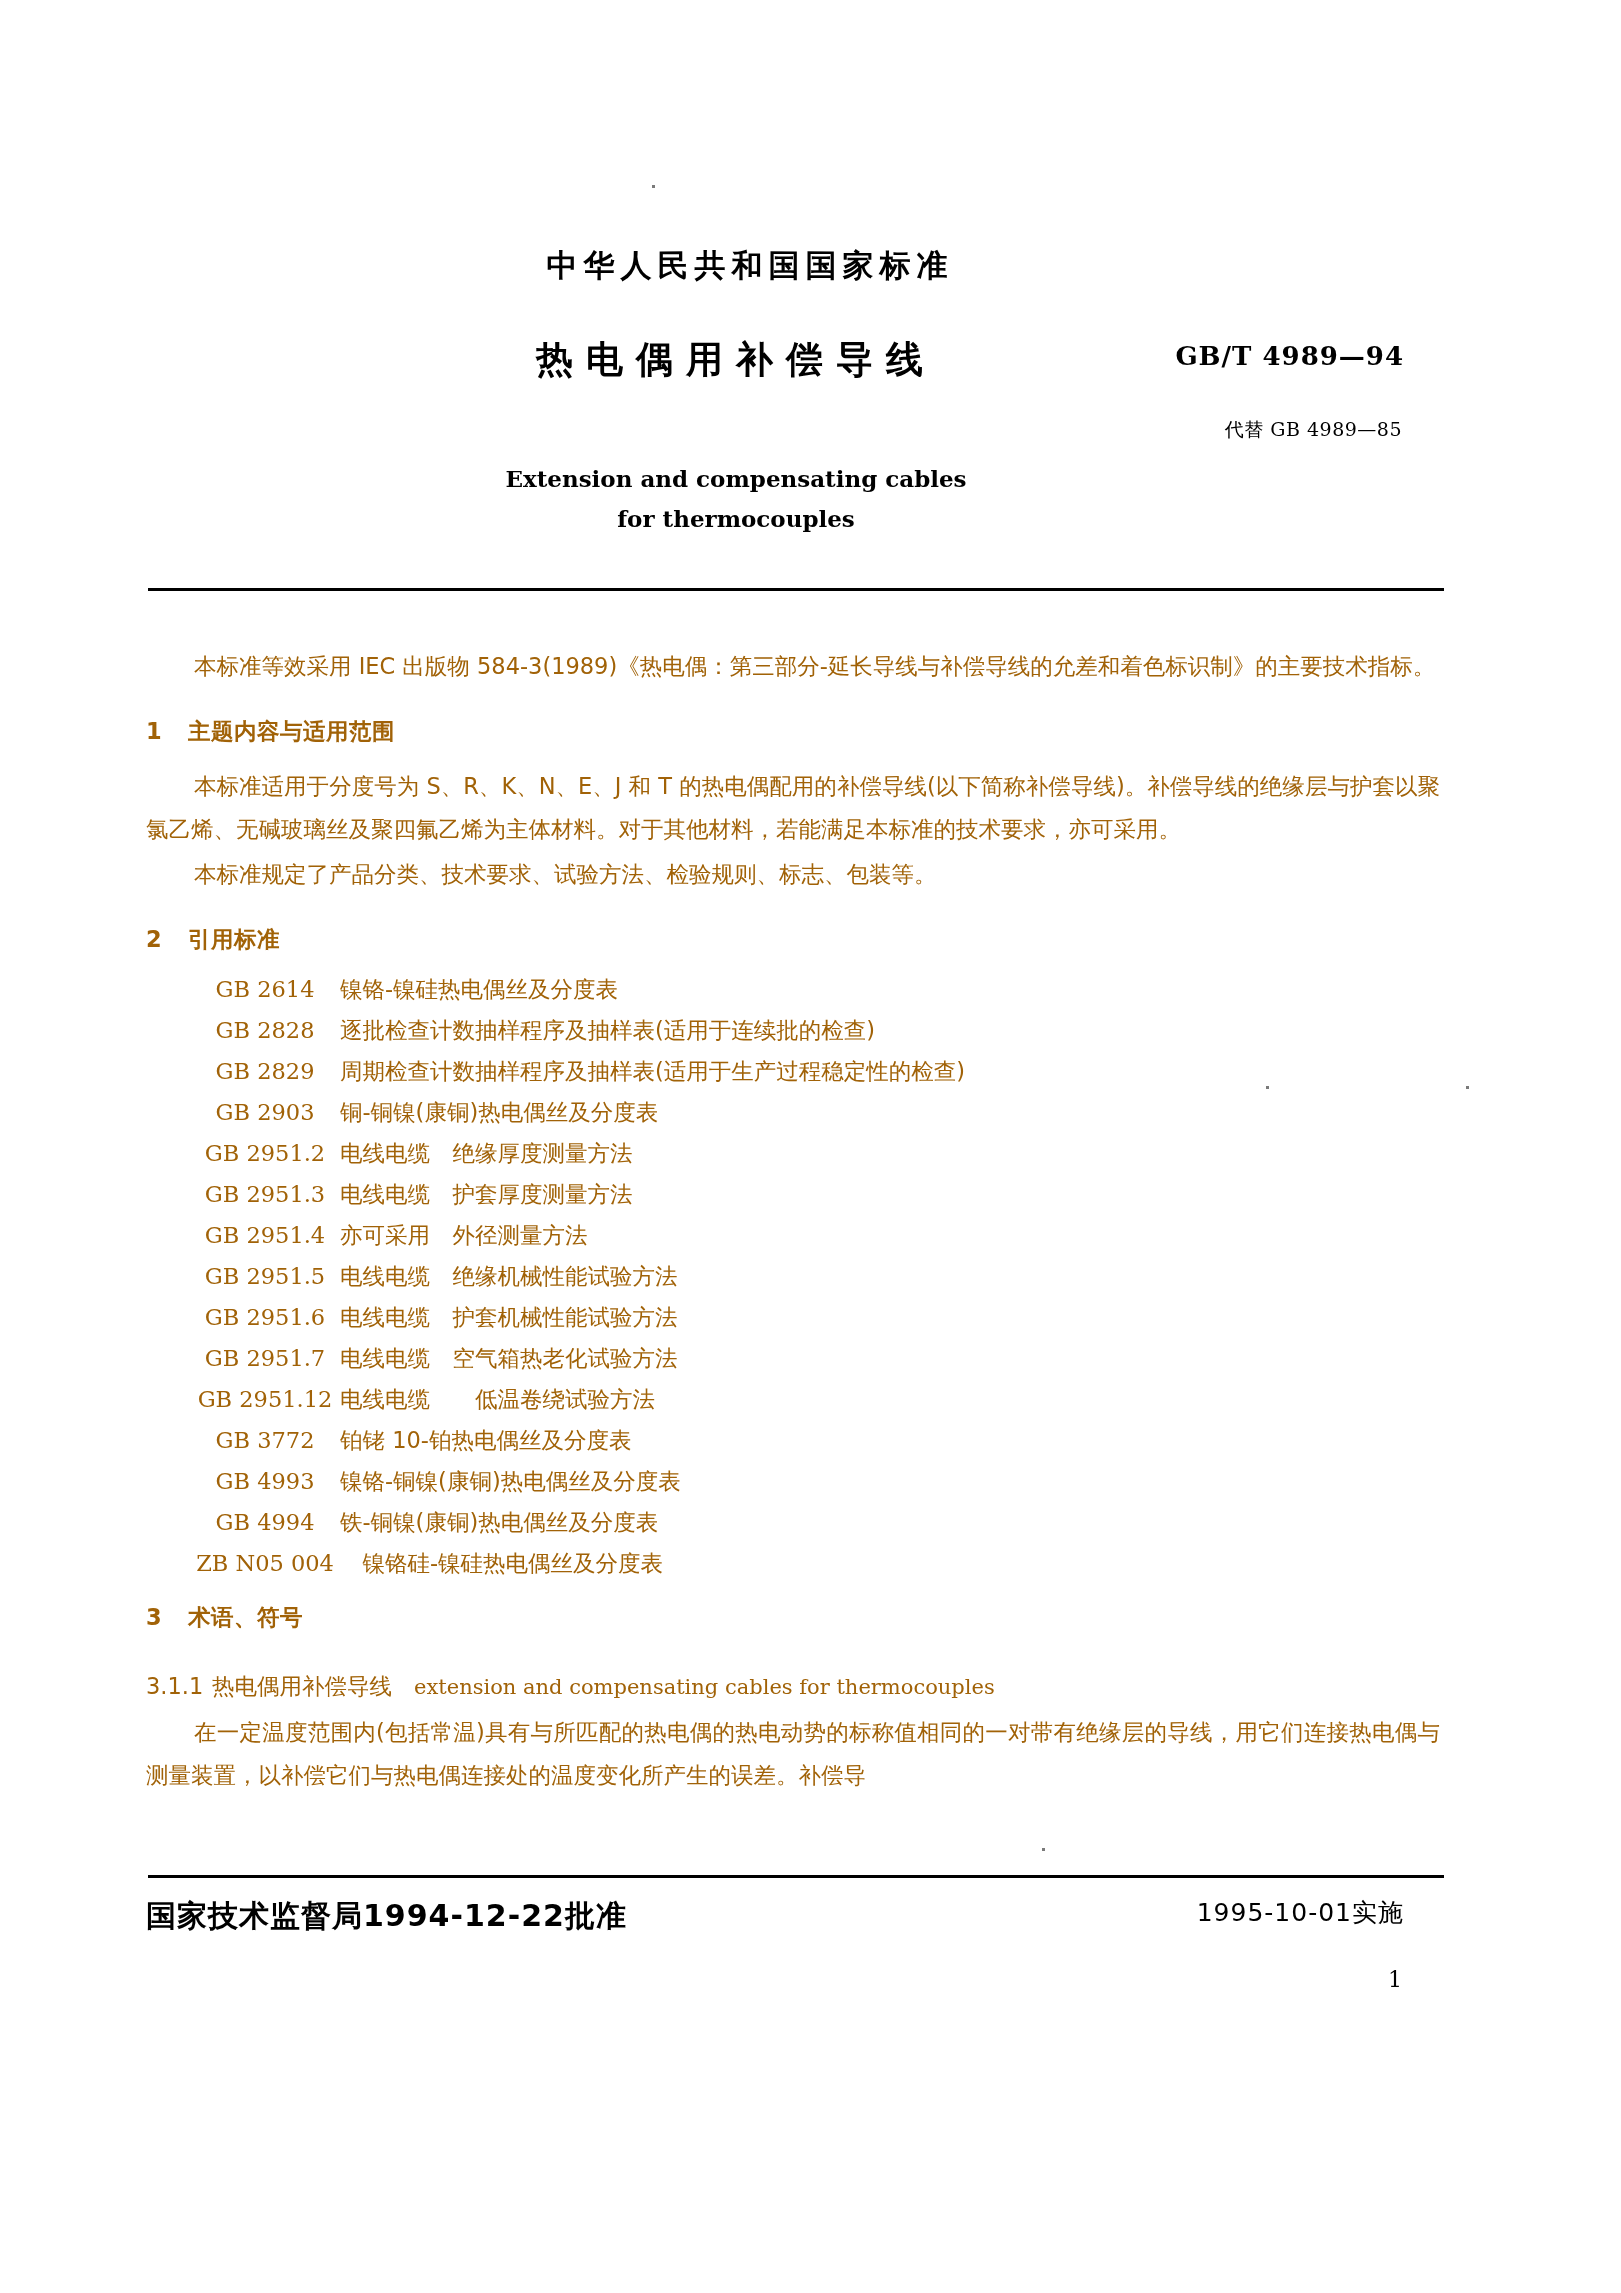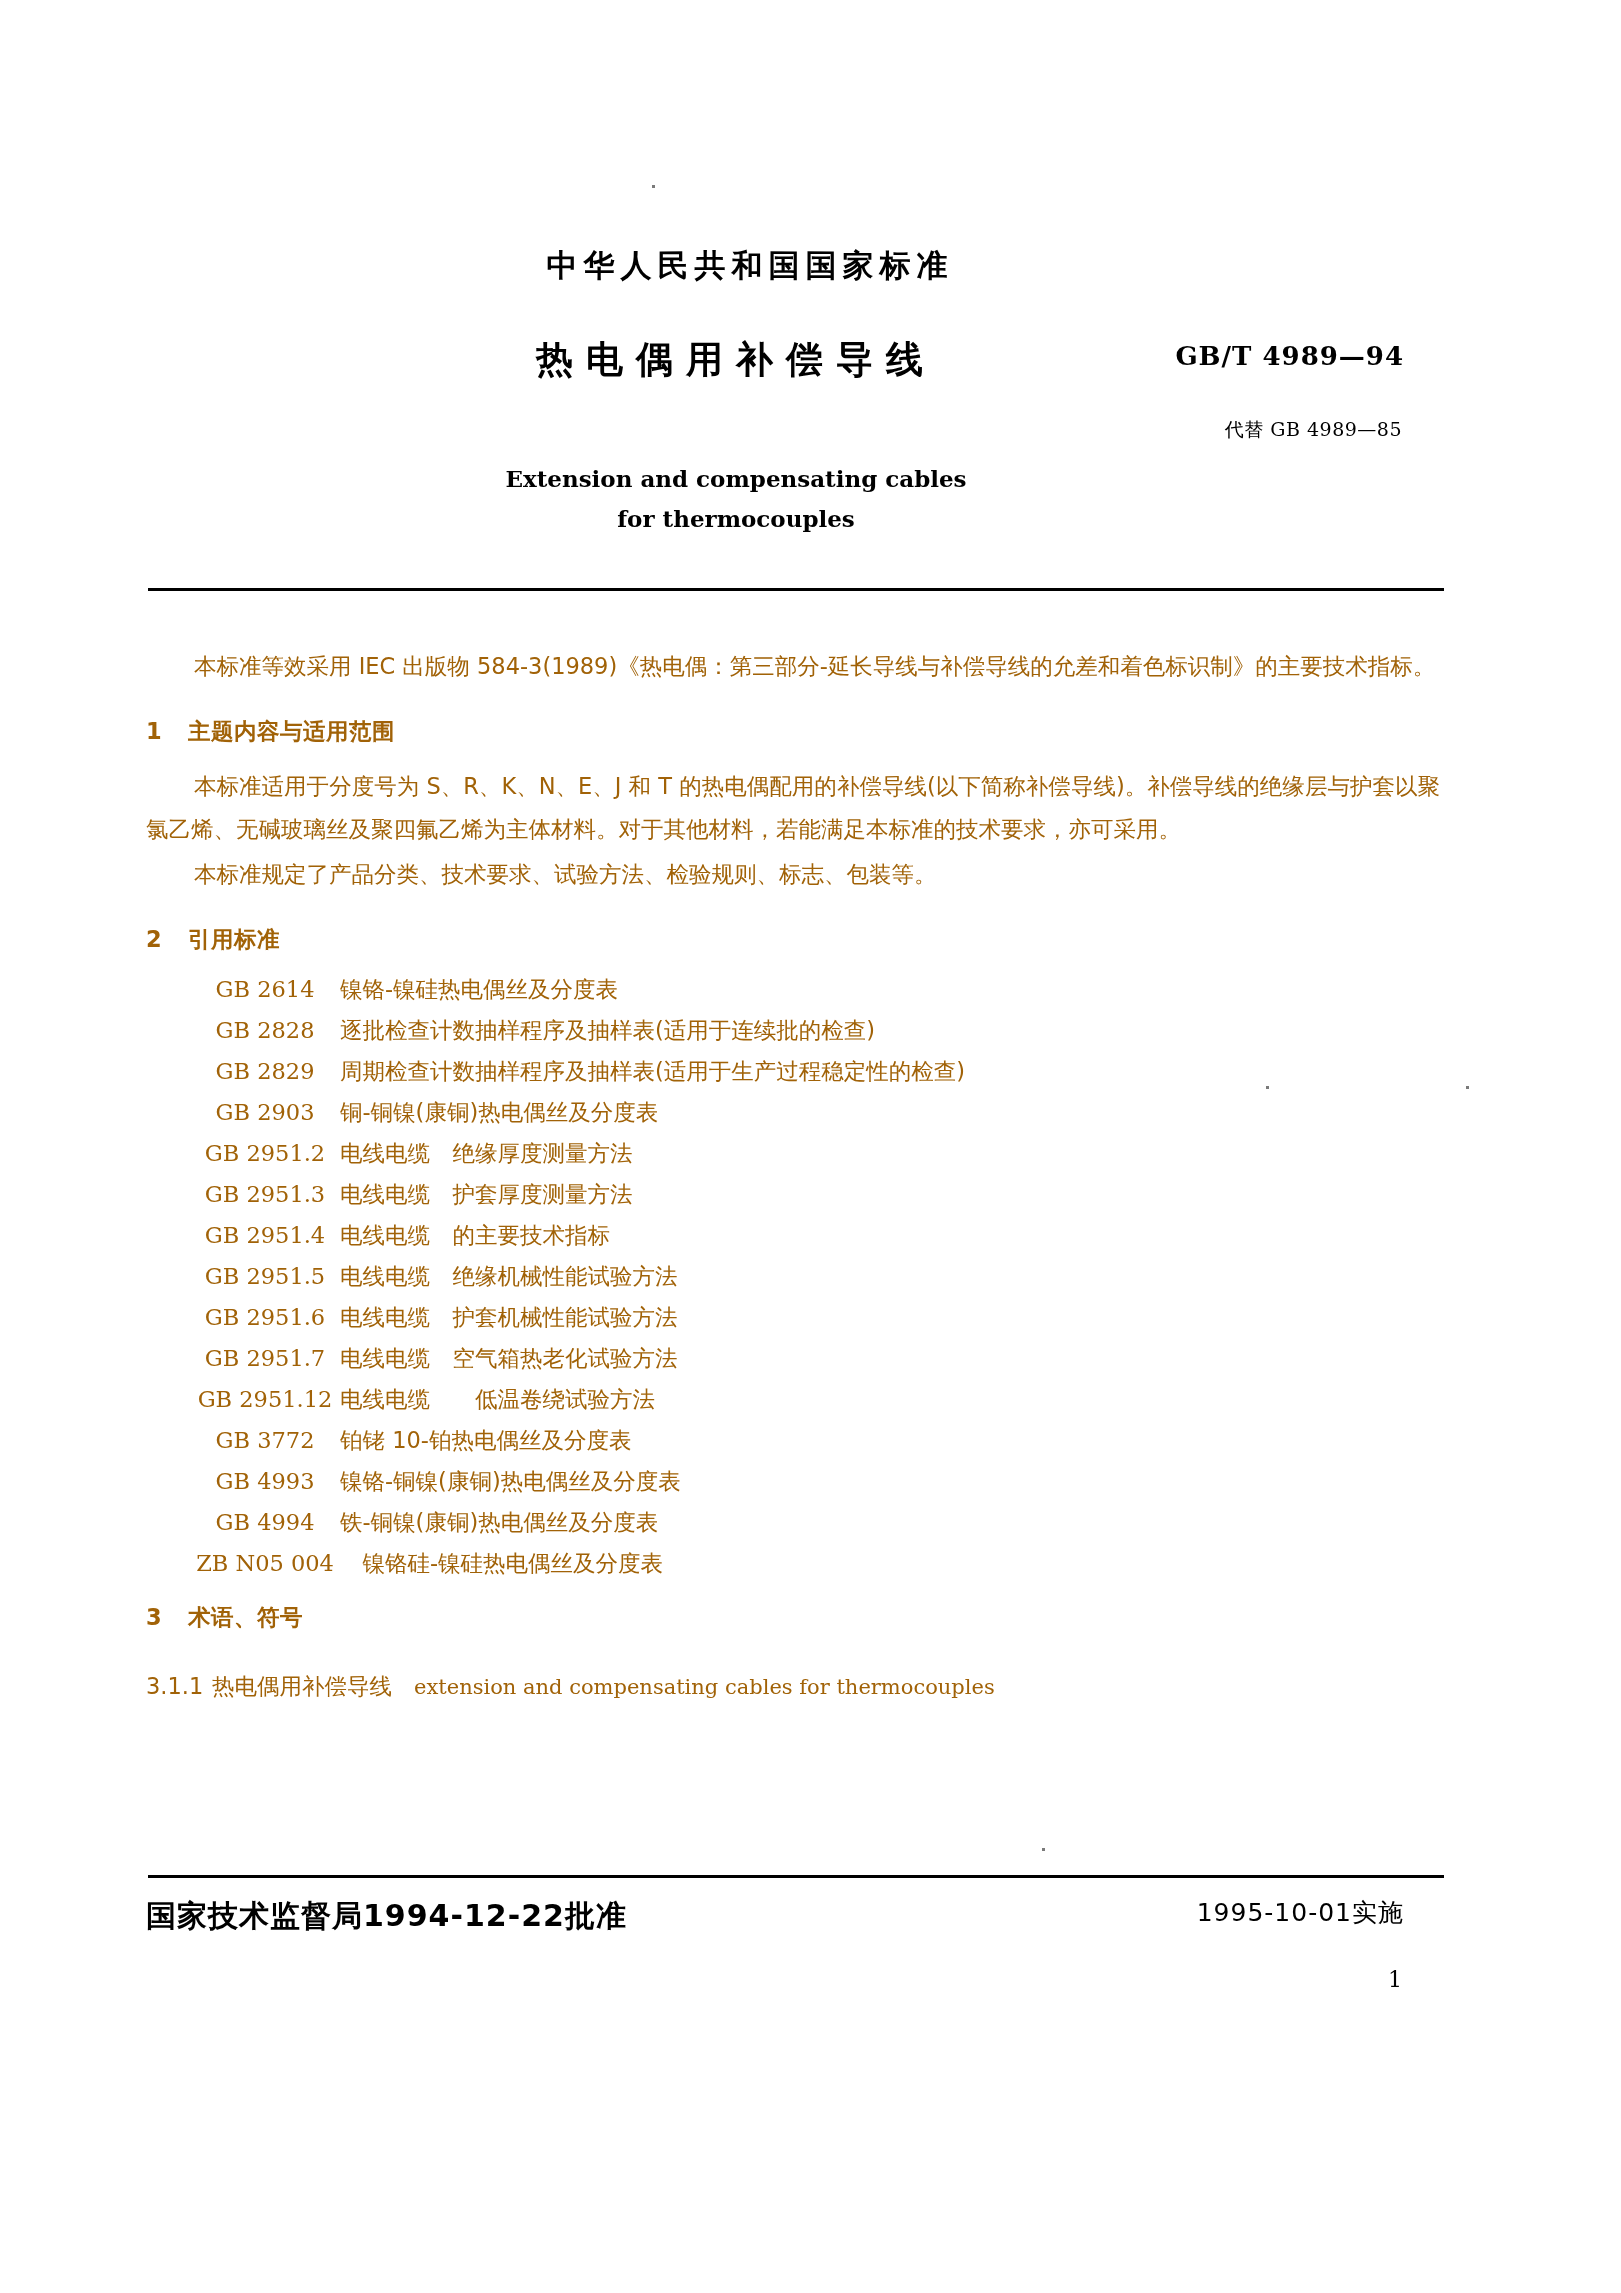--- a/index.html
+++ b/index.html
@@ -262,21 +262,21 @@
         <div class="refitem">
           <span class="code">GB 2951.2</span>
           <span class="name">电线电缆　绝缘厚度测量方法</span>
         </div>
         <div class="refitem">
           <span class="code">GB 2951.3</span>
           <span class="name">电线电缆　护套厚度测量方法</span>
         </div>
         <div class="refitem">
           <span class="code">GB 2951.4</span>
-          <span class="name">电线电缆　的主要技术指标</span>
+          <span class="name">亦可采用　外径测量方法</span>
         </div>
         <div class="refitem">
           <span class="code">GB 2951.5</span>
           <span class="name">电线电缆　绝缘机械性能试验方法</span>
         </div>
         <div class="refitem">
           <span class="code">GB 2951.6</span>
           <span class="name">电线电缆　护套机械性能试验方法</span>
         </div>
         <div class="refitem">
@@ -307,20 +307,21 @@
 
       <div class="section-head">
         <span class="num">3</span><span>术语、符号</span>
       </div>
 
 
       <div class="sub-head">
         <span class="num">3.1.1</span><span>热电偶用补偿导线</span><span class="en" style="margin-left:22px;">extension and compensating cables for thermocouples</span>
       </div>
 
+      <p class="para">在一定温度范围内(包括常温)具有与所匹配的热电偶的热电动势的标称值相同的一对带有绝缘层的导线，用它们连接热电偶与测量装置，以补偿它们与热电偶连接处的温度变化所产生的误差。补偿导</p>
 
     </div>
 
     <div class="footer-rule"></div>
     <div class="footer">
       <div class="footer-left">国家技术监督局1994-12-22批准</div>
       <div class="footer-right">1995-10-01实施</div>
     </div>
     <div class="page-num">1</div>
 

